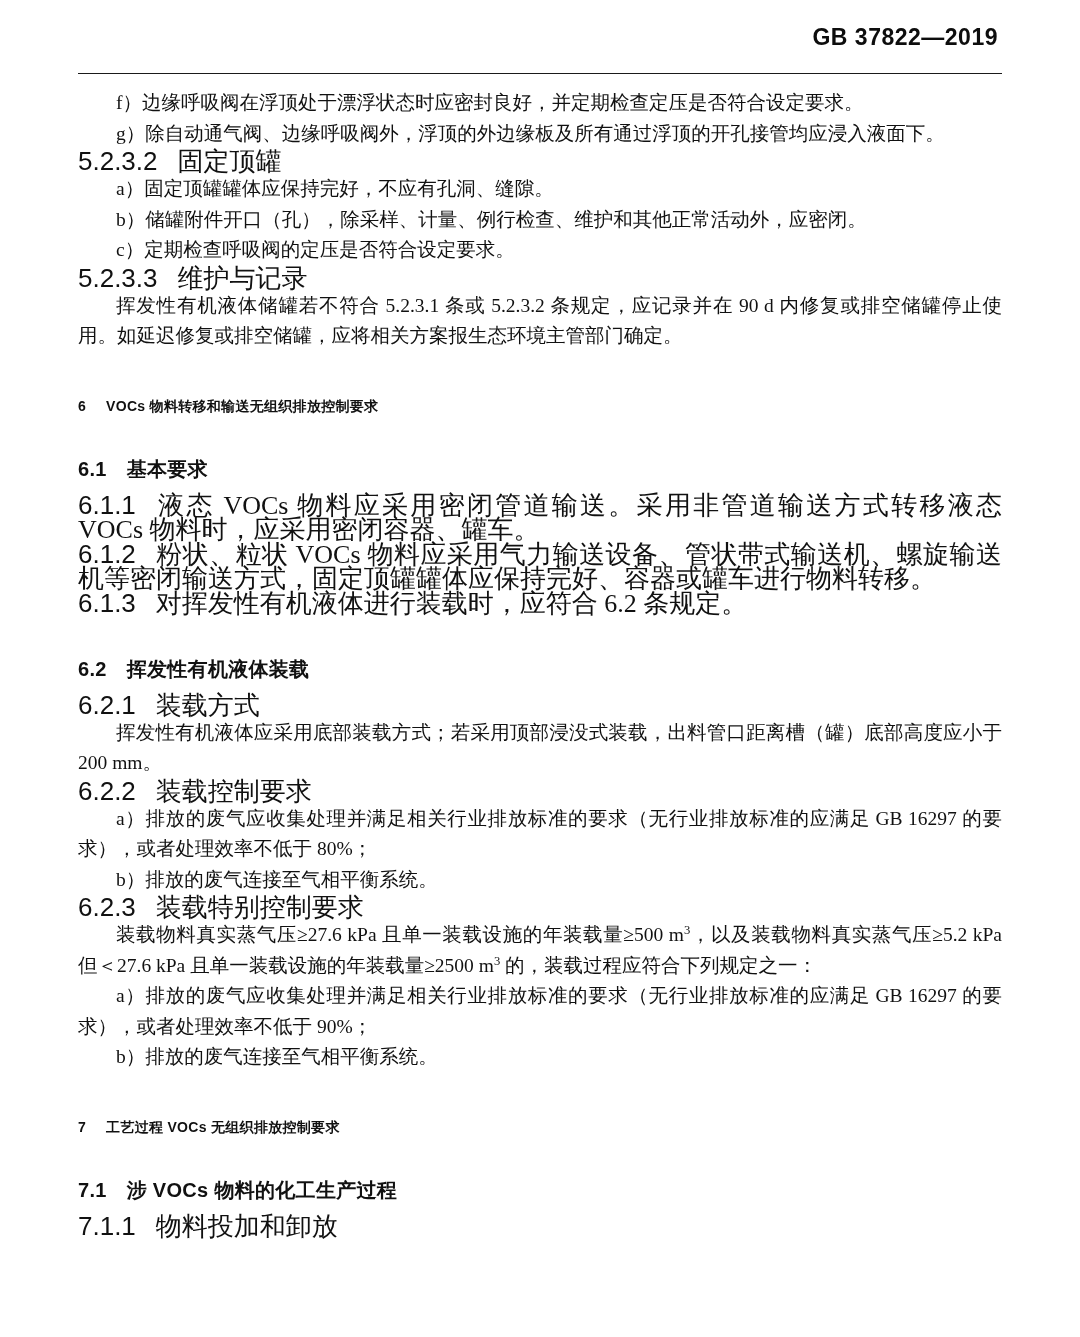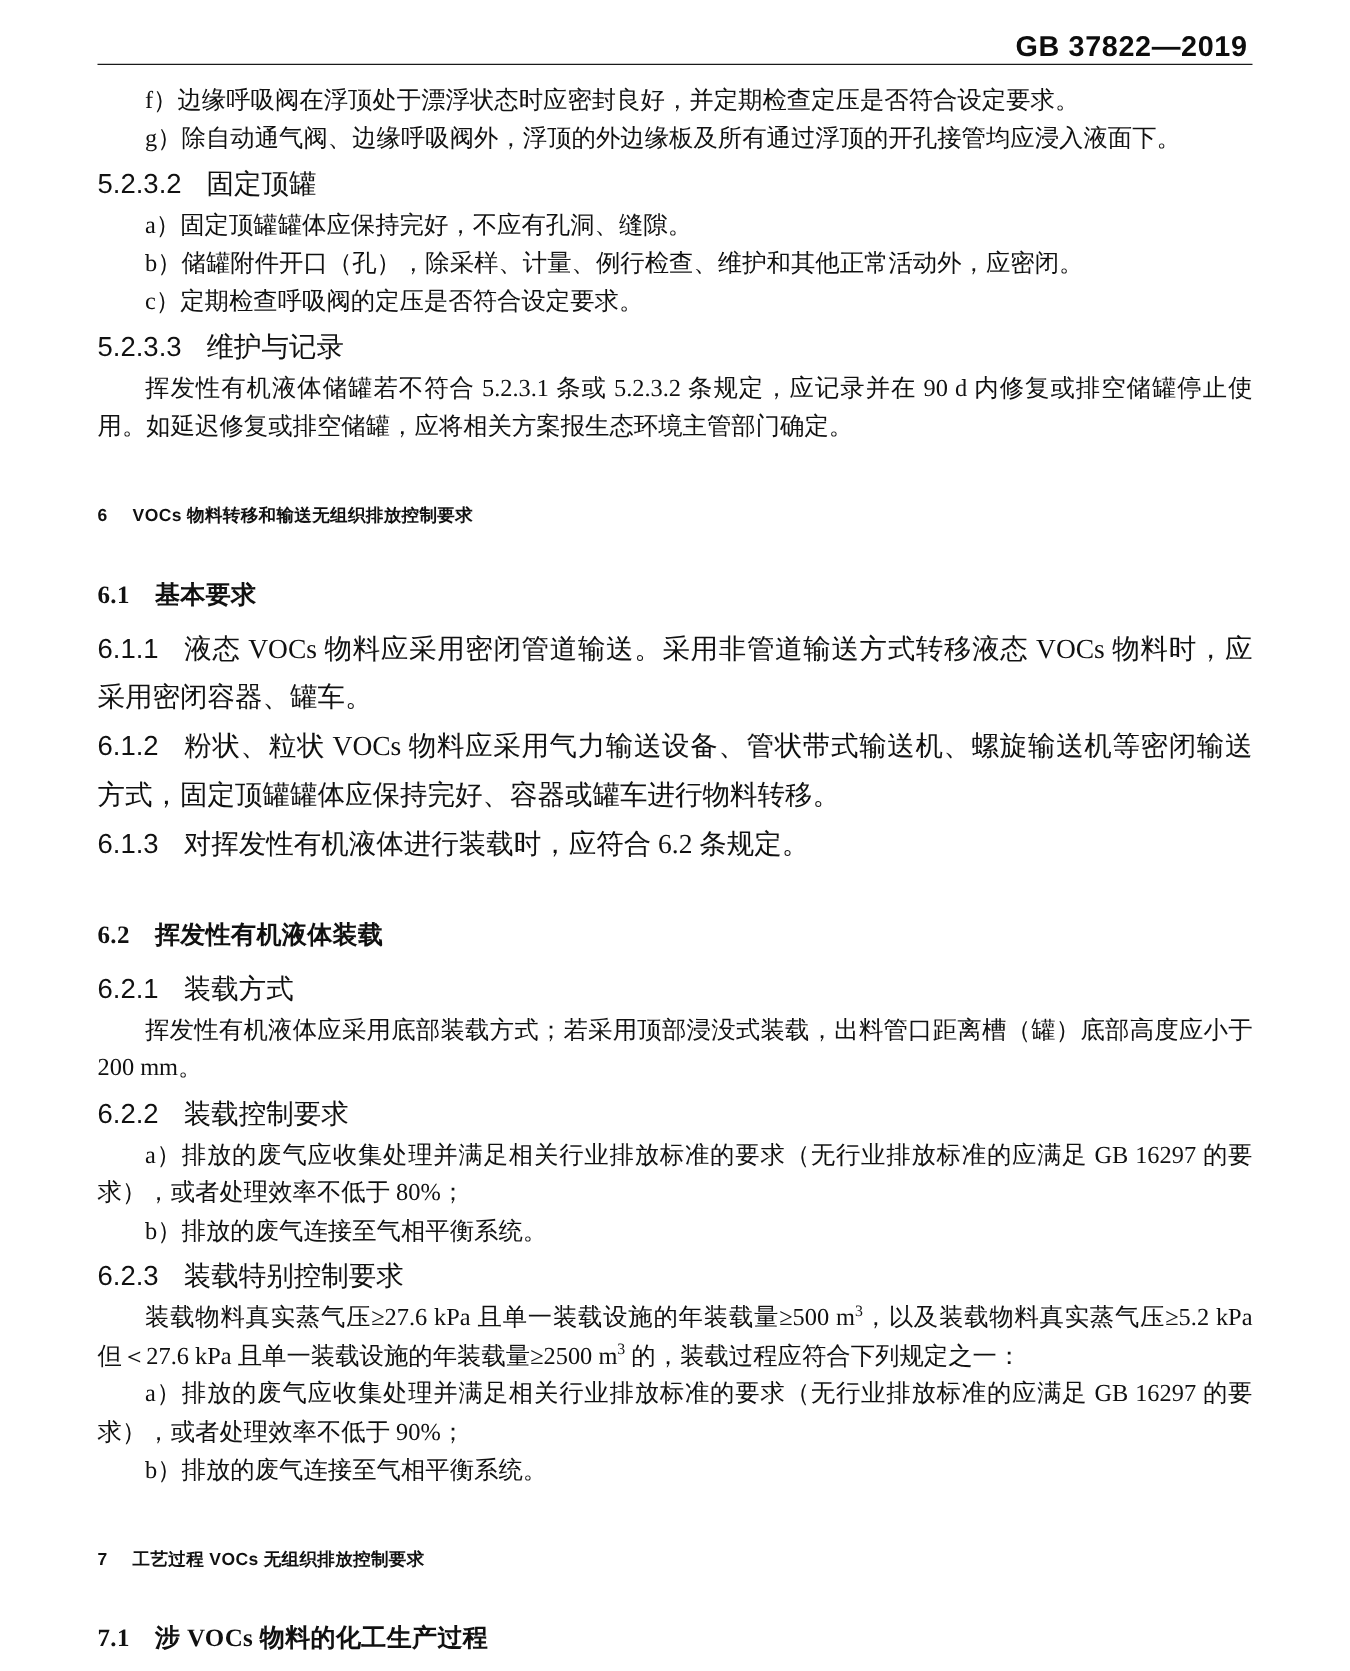--- a/index.html
+++ b/index.html
@@ -24,61 +24,61 @@
     padding: 24px 78px 0 78px;
   }
   
   .header {
     text-align: right;
     font-family: "Liberation Sans", "DejaVu Sans", sans-serif;
     font-weight: bold;
     font-size: 23px;
     letter-spacing: 0.5px;
     color: #0d0d0d;
-    margin-bottom: 0;
+    margin-bottom: 22px;
     padding-right: 4px;
   }
   .rule {
     border: none;
     border-top: 1.4px solid #1a1a1a;
     margin: 0 0 14px 0;
   }
   
   .blk {
     font-size: 19.5px;
     line-height: 30.5px;
     text-align: justify;
     text-justify: inter-ideograph;
     margin: 0;
   }
   .ind1 { text-indent: 38px; }   
   .ind-clause { text-indent: 38px; }
   .noind { text-indent: 0; }
   
   .clause {
-    font-size: 22px;
-    line-height: 39px;
+    font-size: 26px;
+    line-height: 24px;
     text-align: justify;
     text-justify: inter-ideograph;
     margin: 0;
   }
   .clause .n {
     font-family: "Liberation Sans", "DejaVu Sans", sans-serif;
   }
   .gap-m { display: inline-block; width: 20px; }
   
   .h1 {
     font-family: "Liberation Sans", "DejaVu Sans", sans-serif;
     font-weight: bold;
     font-size: 14px;
     margin: 30px 0 0 0;
     letter-spacing: 0.3px;
   }
   .h2 {
-    font-family: Liberation Serif, serif;
+    font-family: Liberation Sans, sans-serif;
     font-weight: bold;
     font-size: 20px;
     margin: 30px 0 0 0;
     letter-spacing: 0.3px;
   }
   .h1 .num, .h2 .num { font-weight: bold; }
   .sp-sm { height: 10px; }
   .sp-md { height: 16px; }
   sup { font-size: 0.65em; vertical-align: super; line-height: 0; }
 </style>

